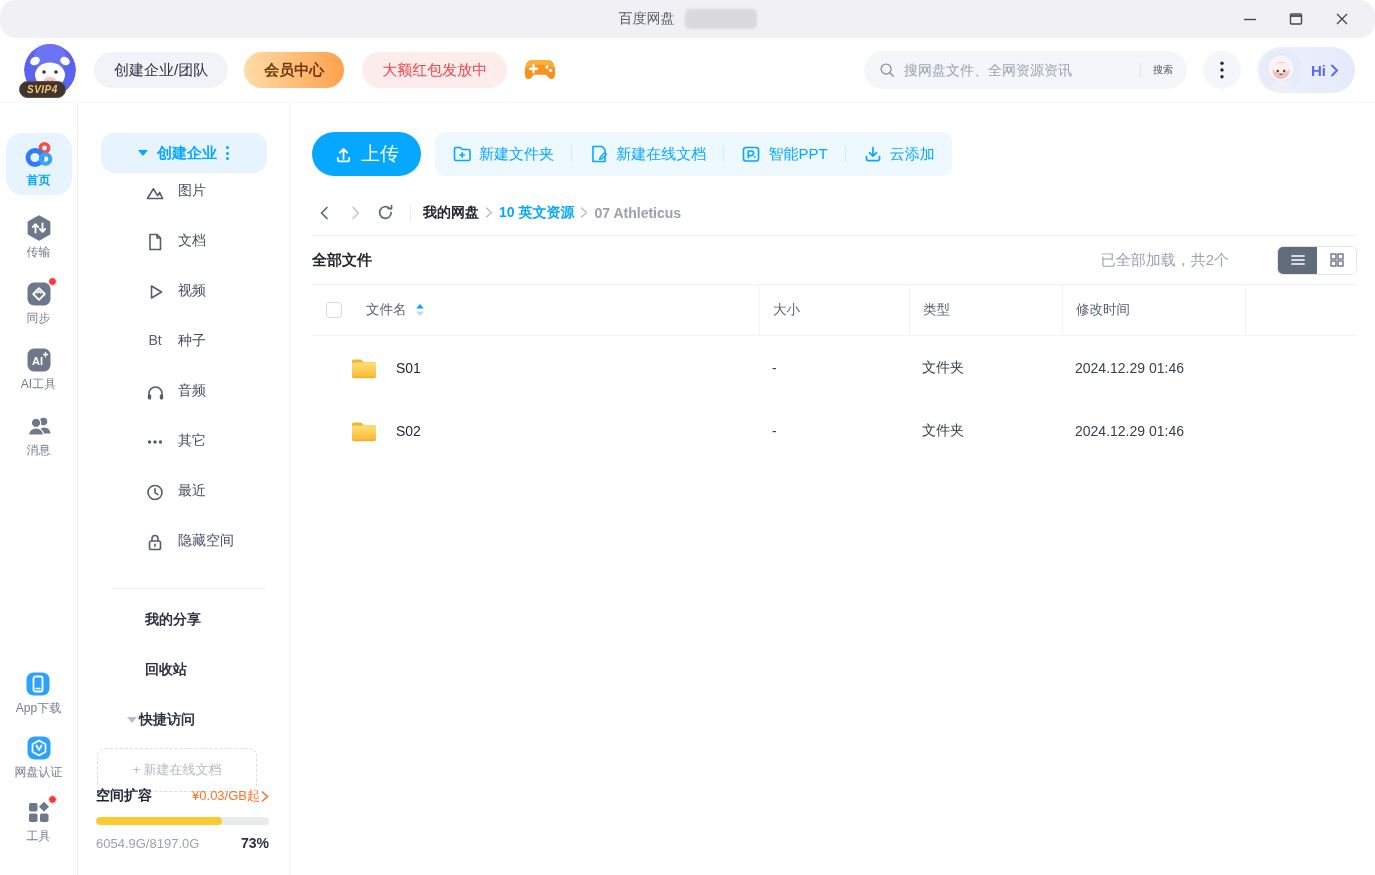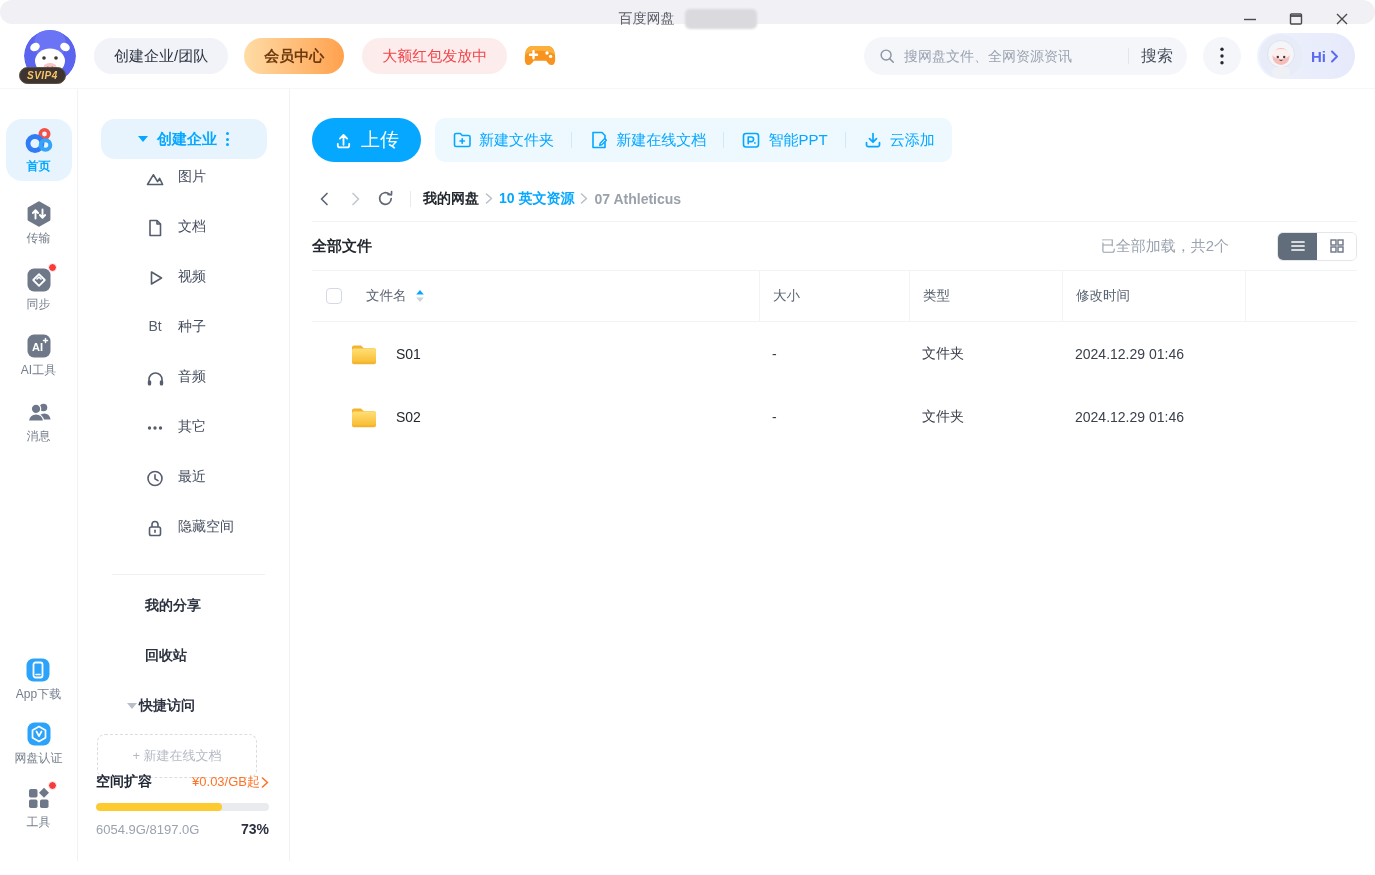--- a/index.html
+++ b/index.html
@@ -9,21 +9,21 @@
     --storage_bar_fill:#fdcb2f; --price_orange:#ff7226; --folder_yellow:#fcc63a;
     --titlebar_bg:#f1f0f5; --icon_gray:#6e7888; --text_dark:#23282f; --text_gray:#9aa3af;
     --hi_text:#5a6bf0;
   }
   *{margin:0;padding:0;box-sizing:border-box;}
   html,body{background:#ccc;}
   body{font-family:"Liberation Sans","DejaVu Sans",sans-serif;}
   .app{width:1375px;height:875px;background:#fff;position:relative;overflow:hidden;}
 
   
-  .titlebar{height:24px;background:var(--titlebar_bg);position:relative;display:flex;align-items:center;border-radius:16px;}
+  .titlebar{height:38px;background:var(--titlebar_bg);position:relative;display:flex;align-items:center;border-radius:16px;}
   .titlebar-center{position:absolute;left:50%;top:0;height:38px;transform:translateX(-50%);display:flex;align-items:center;gap:10px;}
   .titlebar-title{font-size:14px;color:#5c6068;}
   .titlebar-redacted{width:72px;height:20px;border-radius:5px;background:#d9d9de;filter:blur(1px);}
   .win-controls{position:absolute;right:10px;top:0;height:38px;display:flex;align-items:center;}
   .win-btn{width:46px;height:38px;display:flex;align-items:center;justify-content:center;cursor:pointer;}
 
   
   .header{height:65px;background:#fff;display:flex;align-items:center;padding:0 20px 0 24px;border-bottom:1px solid #f6f7f9;}
   .logo-wrap{position:relative;width:52px;height:52px;flex:0 0 auto;}
   .logo-avatar{width:52px;height:52px;border-radius:50%;overflow:hidden;display:block;}
@@ -31,21 +31,21 @@
   .hbtn{height:36px;display:flex;align-items:center;border-radius:18px;padding:0 20px;font-size:15px;cursor:pointer;white-space:nowrap;}
   .btn-team{background:#f1f3f8;color:#2c3240;margin-left:18px;font-weight:500;}
   .btn-member{background:linear-gradient(90deg,var(--member_gradient_start),var(--member_gradient_end));color:var(--member_text);font-weight:bold;margin-left:16px;}
   .btn-redpacket{background:var(--red_packet_bg);color:var(--red_packet_text);margin-left:18px;}
   .gamepad{margin-left:16px;cursor:pointer;display:flex;}
   .header-spacer{flex:1;}
   .searchbar{width:323px;height:38px;background:#f4f6fa;border-radius:19px;display:flex;align-items:center;padding:0 14px;}
   .searchbar input{flex:1;border:none;outline:none;background:transparent;font-size:14px;color:#333;margin-left:8px;font-family:inherit;}
   .searchbar input::placeholder{color:#9aa3b0;}
   .search-divider{width:1px;height:16px;background:#e1e5ec;margin:0 12px;}
-  .search-go{font-size:16px;color:#4a515c;cursor:pointer;}
+  .search-go{font-size:10px;color:#4a515c;cursor:pointer;}
   .dots-menu{width:38px;height:38px;border-radius:50%;background:#f4f6fa;display:flex;align-items:center;justify-content:center;margin-left:16px;cursor:pointer;}
   .hi-pill{height:46px;border-radius:23px;background:linear-gradient(90deg,#eef3fd,#e6e9fa);display:flex;align-items:center;margin-left:16px;padding:0 16px 0 2px;cursor:pointer;}
   .hi-avatar{width:44px;height:44px;border-radius:50%;overflow:hidden;flex:0 0 auto;}
   .hi-text{font-size:15px;font-weight:bold;color:var(--hi_text);margin:0 4px 0 8px;}
 
   
   .bodywrap{display:flex;height:772px;}
 
   
   .rail{width:78px;border-right:1px solid #f0f2f5;display:flex;flex-direction:column;align-items:center;padding:30px 0 30px 0;}

